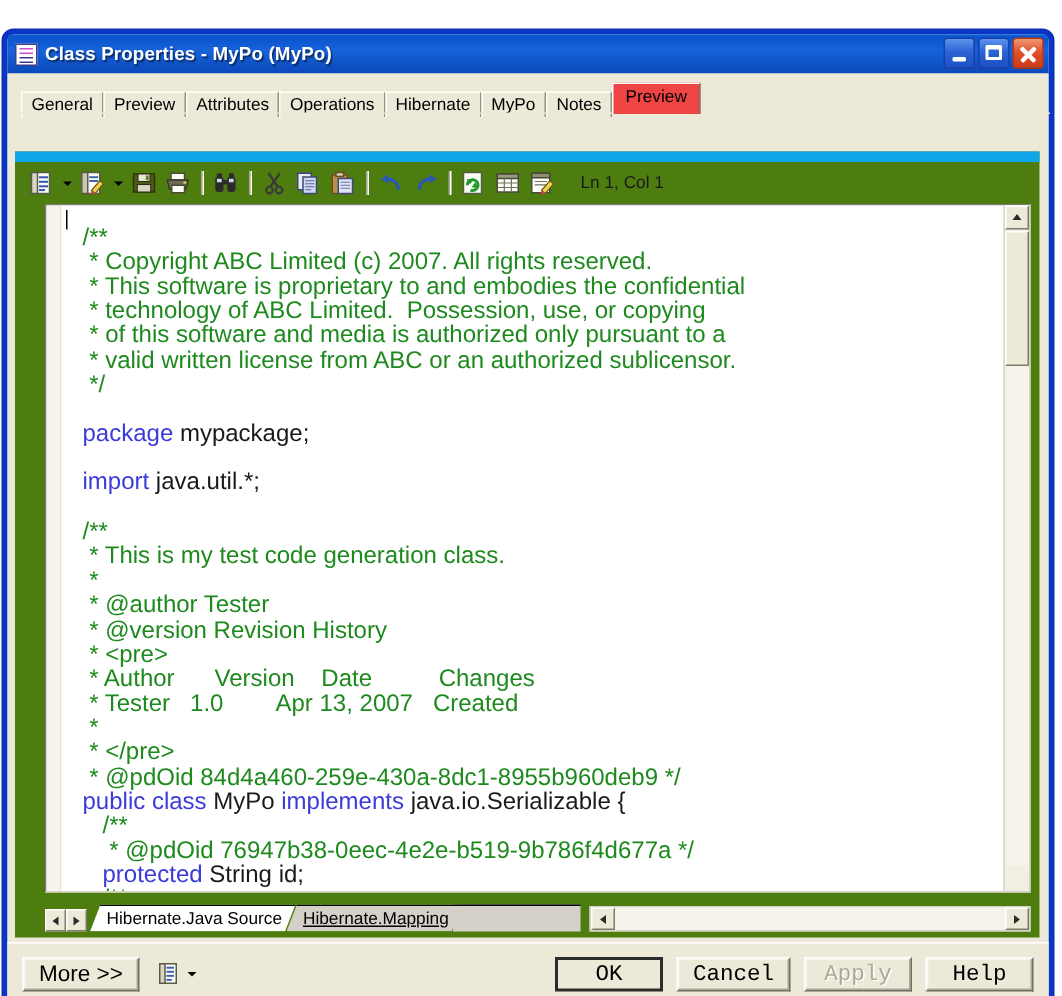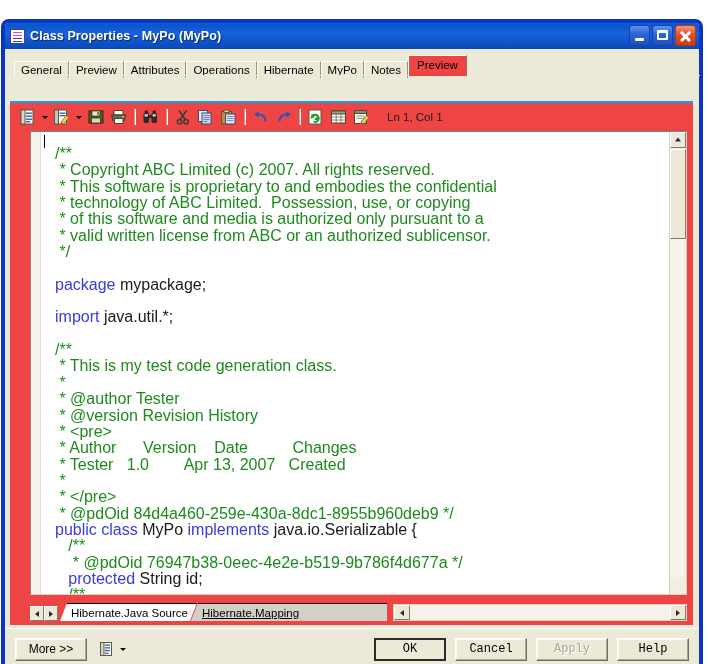--- a/index.html
+++ b/index.html
@@ -96,22 +96,22 @@
     border-right:1px solid #7a7667;
     z-index:3;
     padding:0 8px;
   }
   #tabstrip::after{
     content:"";position:absolute;left:0;right:-5px;bottom:0;height:1px;background:#ece9d8;
   }
   
   #panel{
     position:absolute;left:5px;right:6px;top:52px;bottom:50px;
-    background:#ef4444;
-    border-top:2px solid #0ea5e9;
+    background:#4d7c0f;
+    border-top:7px solid #0ea5e9;
     box-sizing:border-box;
   }
   
   #toolbar{
     height:28px;display:flex;align-items:center;
     padding-left:6px;gap:0px;
   }
   .tbtn{
     width:23px;height:22px;display:flex;align-items:center;justify-content:center;
     position:relative;
@@ -235,21 +235,21 @@
   #footer-inner{
     position:absolute;left:10px;right:10px;top:8px;height:24px;
     display:flex;align-items:center;
   }
   .btn{
     height:23px;min-width:62px;padding:0 10px;
     background:#ece9d8;
     border:1px solid #ffffff;
     border-right-color:#716f64;border-bottom-color:#716f64;
     box-shadow:inset -1px -1px 0 #aca899, inset 1px 1px 0 #f7f6f0;
-    font-family:"Liberation Sans", sans-serif;font-size:12px;color:#000;
+    font-family:"Liberation Sans", sans-serif;font-size:15px;color:#000;
     box-sizing:border-box;
     display:flex;align-items:center;justify-content:center;
   }
   .btn.wide{min-width:72px;font-family:Liberation Mono, monospace;}
   .btn.default{
     border:2px solid #2b2b2b;
     box-shadow:none;
   }
   .btn.disabled{color:#aca899;text-shadow:1px 1px 0 #ffffff;}
   #more-btn{min-width:72px;}

